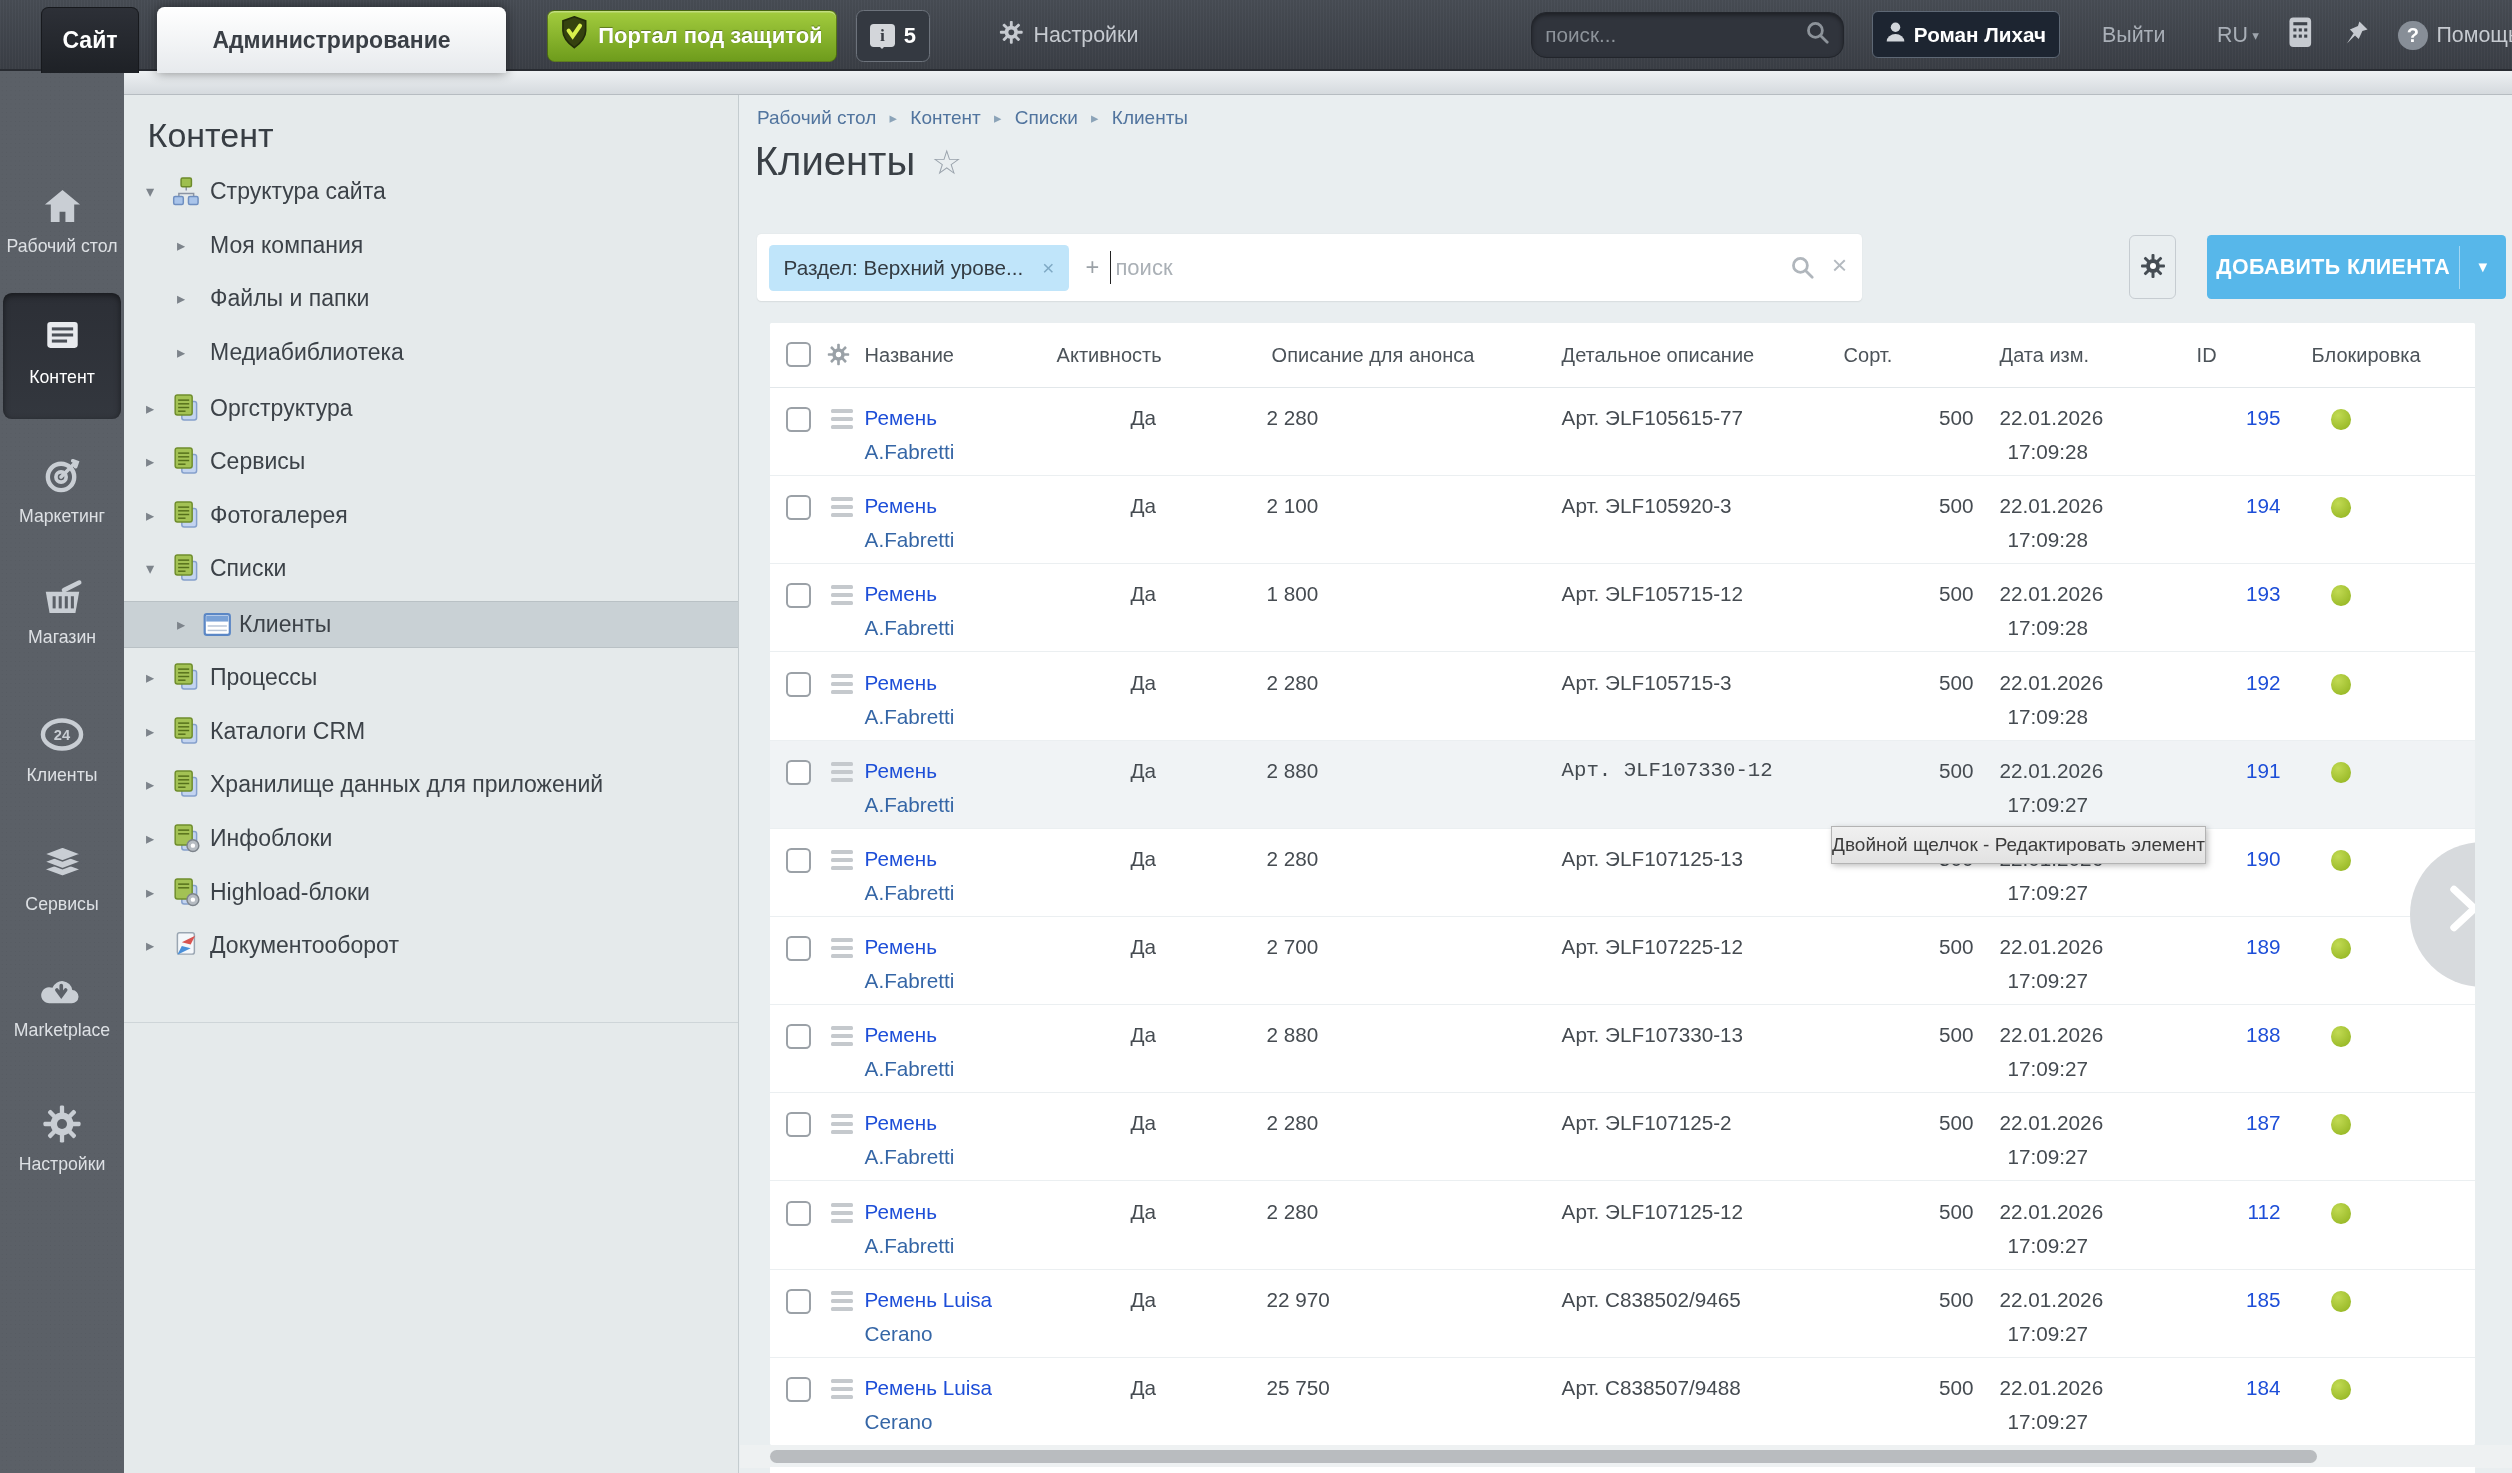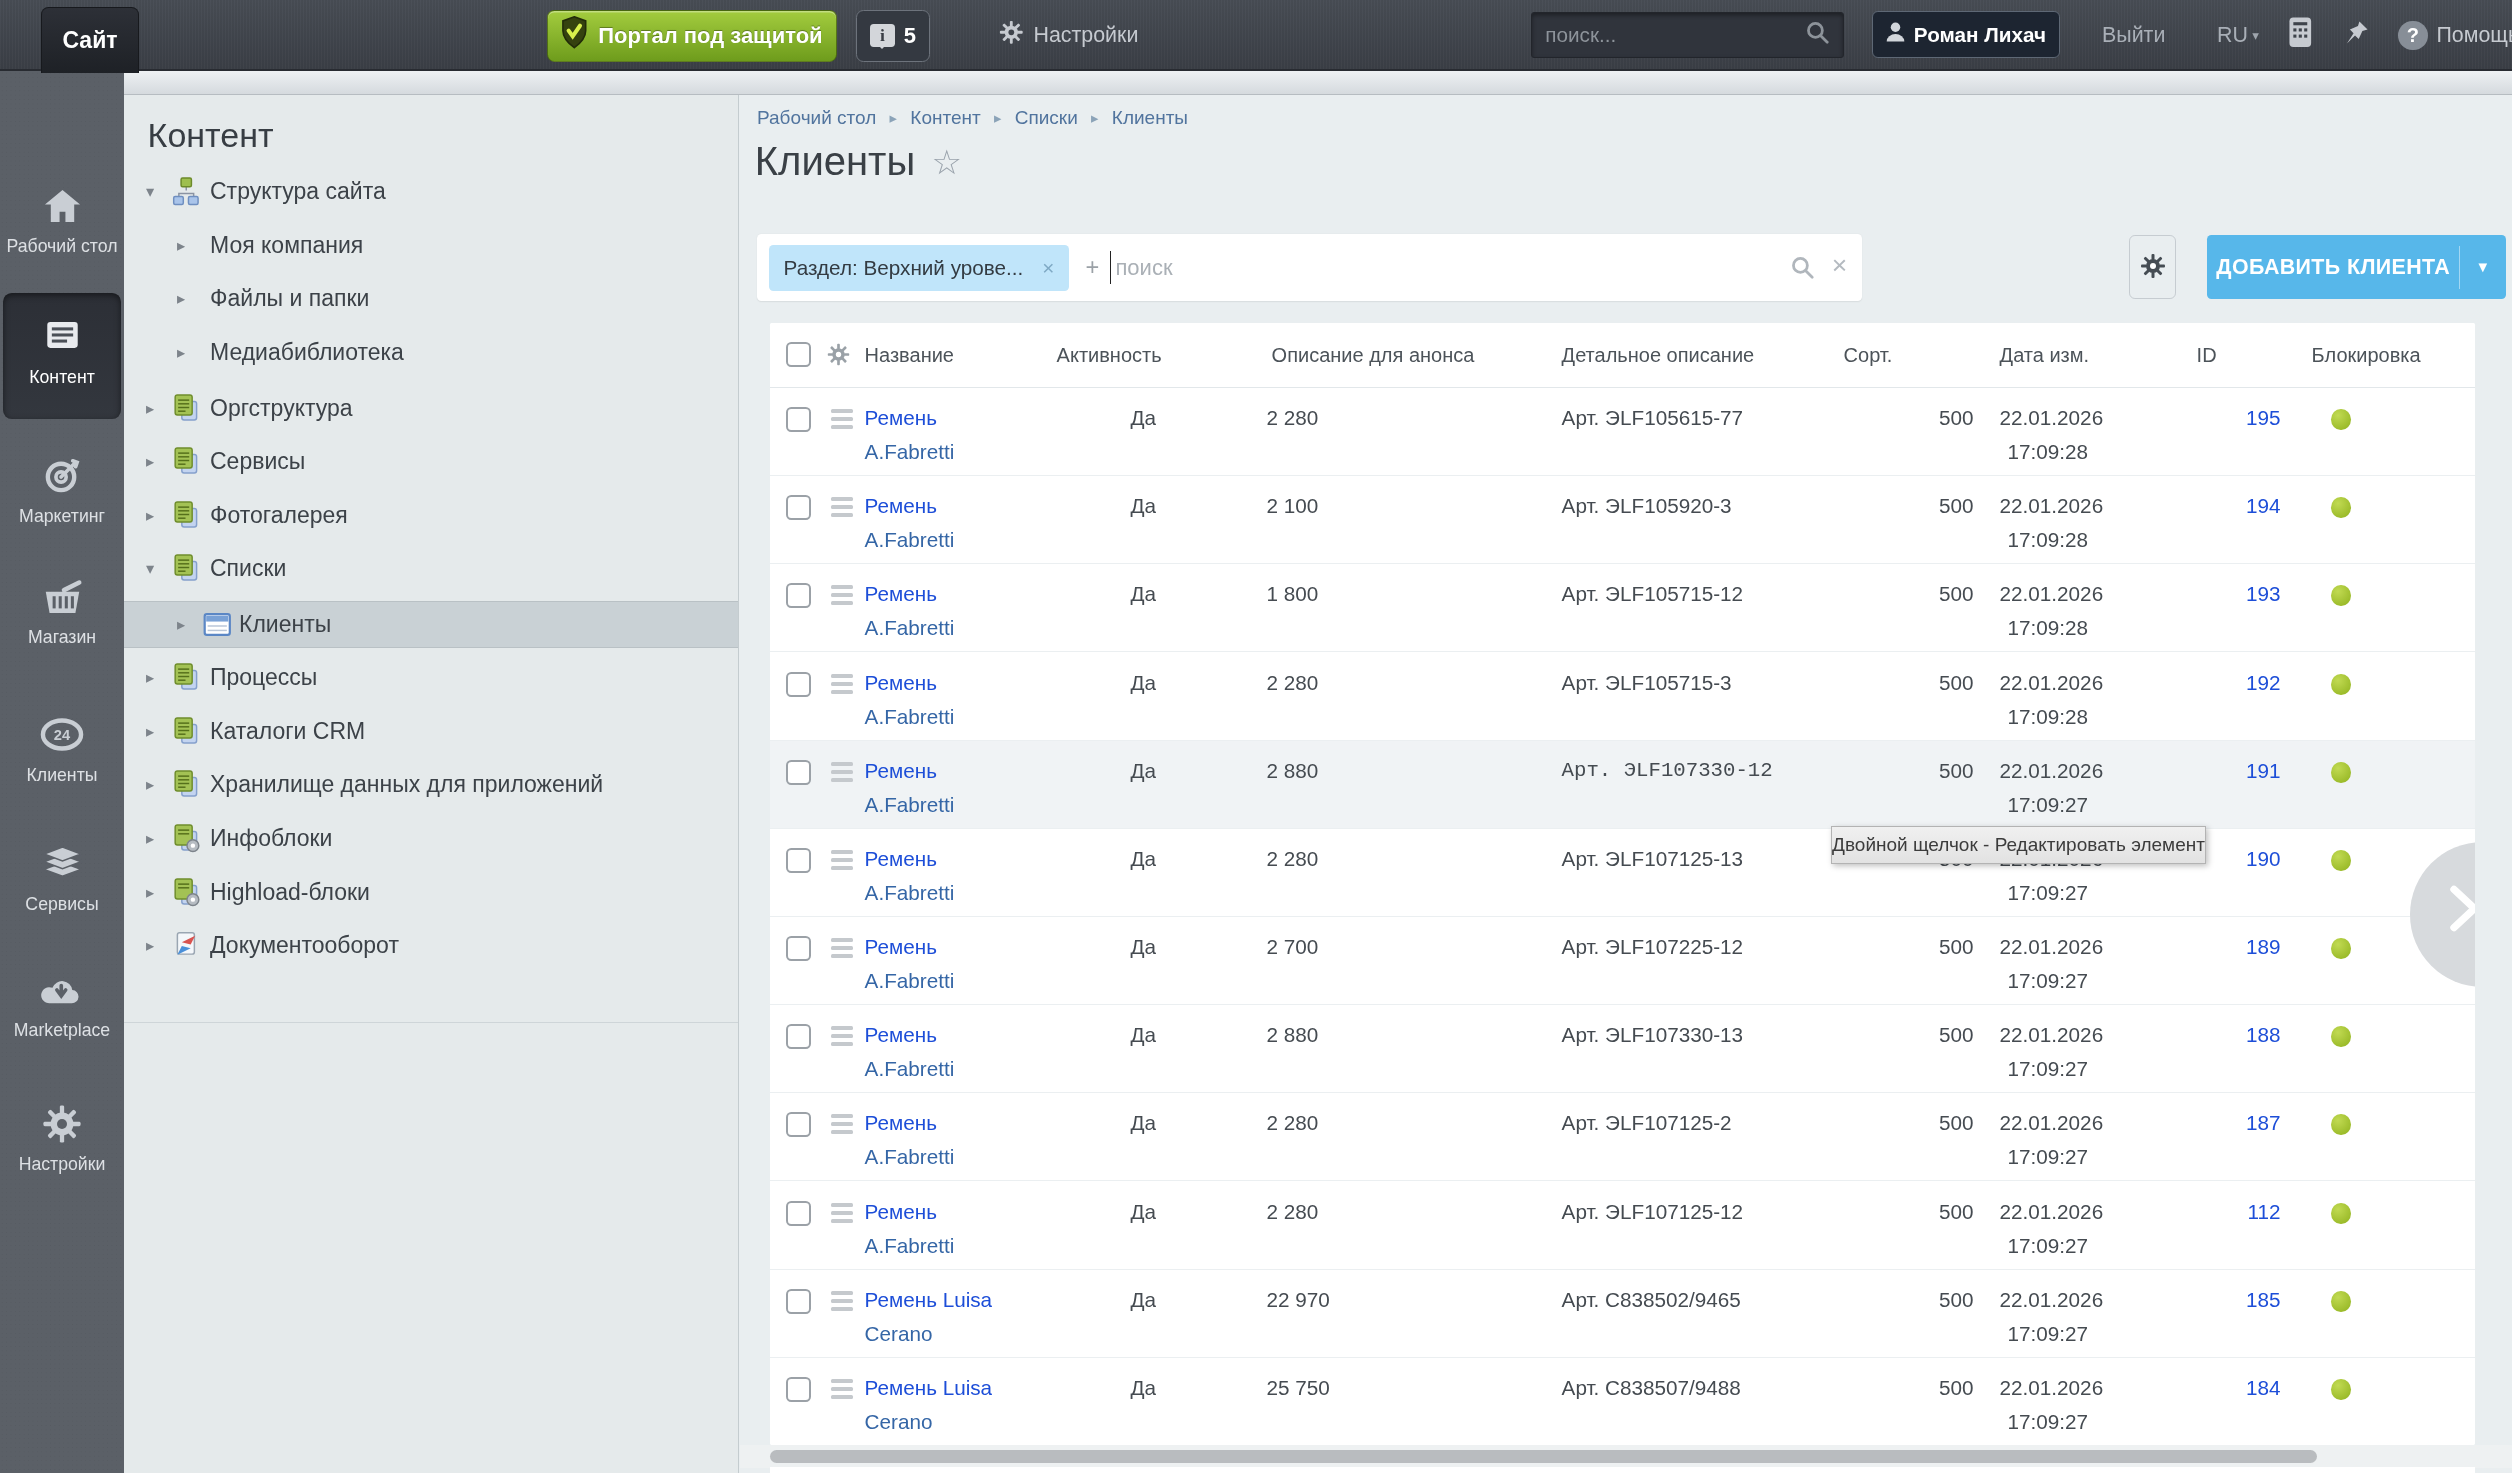--- a/index.html
+++ b/index.html
@@ -28,21 +28,21 @@
     color:#fff; font-size:22px; font-weight:bold; }
   .notif-ico { width:25px; height:23.6px; background:#d3d6da; border-radius:3.7px; position:relative;
     display:flex; align-items:center; justify-content:center;
     color:#3a3e45; font-size:17.7px; font-weight:bold; font-family:"Liberation Serif",serif; }
   .notif-ico::after { content:""; position:absolute; bottom:-5.9px; left:8.1px;
     border:4.4px solid transparent; border-top-color:#d3d6da; }
   .top-item { position:absolute; top:0; height:71px; display:flex; align-items:center; gap:8.9px;
     color:#c6cad0; font-size:21.4px; }
   #top-settings { left:998px; }
   #search-box { position:absolute; left:1531px; top:11.8px; width:313px; height:46px;
-    background:#30343c; border:1.5px solid #22252b; border-radius:3px;
+    background:#30343c; border:1.5px solid #22252b; border-radius:15px;
     box-shadow:inset 0 2.2px 4.4px rgba(0,0,0,.4);
     display:flex; align-items:center; padding:0 13.3px; color:#8d939a; font-size:20.7px; }
   #search-box .ph { flex:1; }
   #user-chip { position:absolute; left:1872px; top:11px; width:188px; height:47px;
     background:#1d2531; border:1.5px solid #5e6875; border-radius:5.9px;
     display:flex; align-items:center; justify-content:center; gap:8.9px;
     color:#fff; font-size:20.7px; font-weight:bold; }
   #logout { left:2102px; } #lang { left:2217px; gap:4.4px; }
   #kbd-wrap { left:2287px; } #pin-wrap { left:2344px; }
   #help-wrap { left:2398px; gap:8.9px; }
@@ -137,20 +137,23 @@
   #scroll-strip { position:absolute; left:740px; top:1445px; width:1772px; height:23px; background:#eef1f2; z-index:8; }
   #scroll-bar { position:absolute; left:29.6px; top:5.2px; width:1547px; height:12.6px; border-radius:6.7px; background:#b9bcbf; }
   #below-strip { position:absolute; left:770px; top:1467px; width:1705px; height:5.9px; background:#fff; z-index:8; }
 </style>
 </head>
 <body>
 
 <div id="topbar">
   <div class="tab" id="tab-site">
       <span>Сайт</span>
+    </div>
+  <div class="tab" id="tab-admin">
+      <span>Администрирование</span>
     </div>
 
   <div id="btn-protected">
     <span>
       <svg width="26.6" height="32.5" viewBox="0 0 32 40">
           <path d="M16 1 L30 6 V18 C30 27 24 33 16 39 C8 33 2 27 2 18 V6 Z" fill="#35420f" stroke="#222c09" stroke-width="2"></path>
           <path d="M9 18 l5 7 l9 -13" stroke="#d9f04c" stroke-width="5" fill="none" stroke-linecap="round"></path>
         </svg>
     </span>
     <span>Портал под защитой</span>

